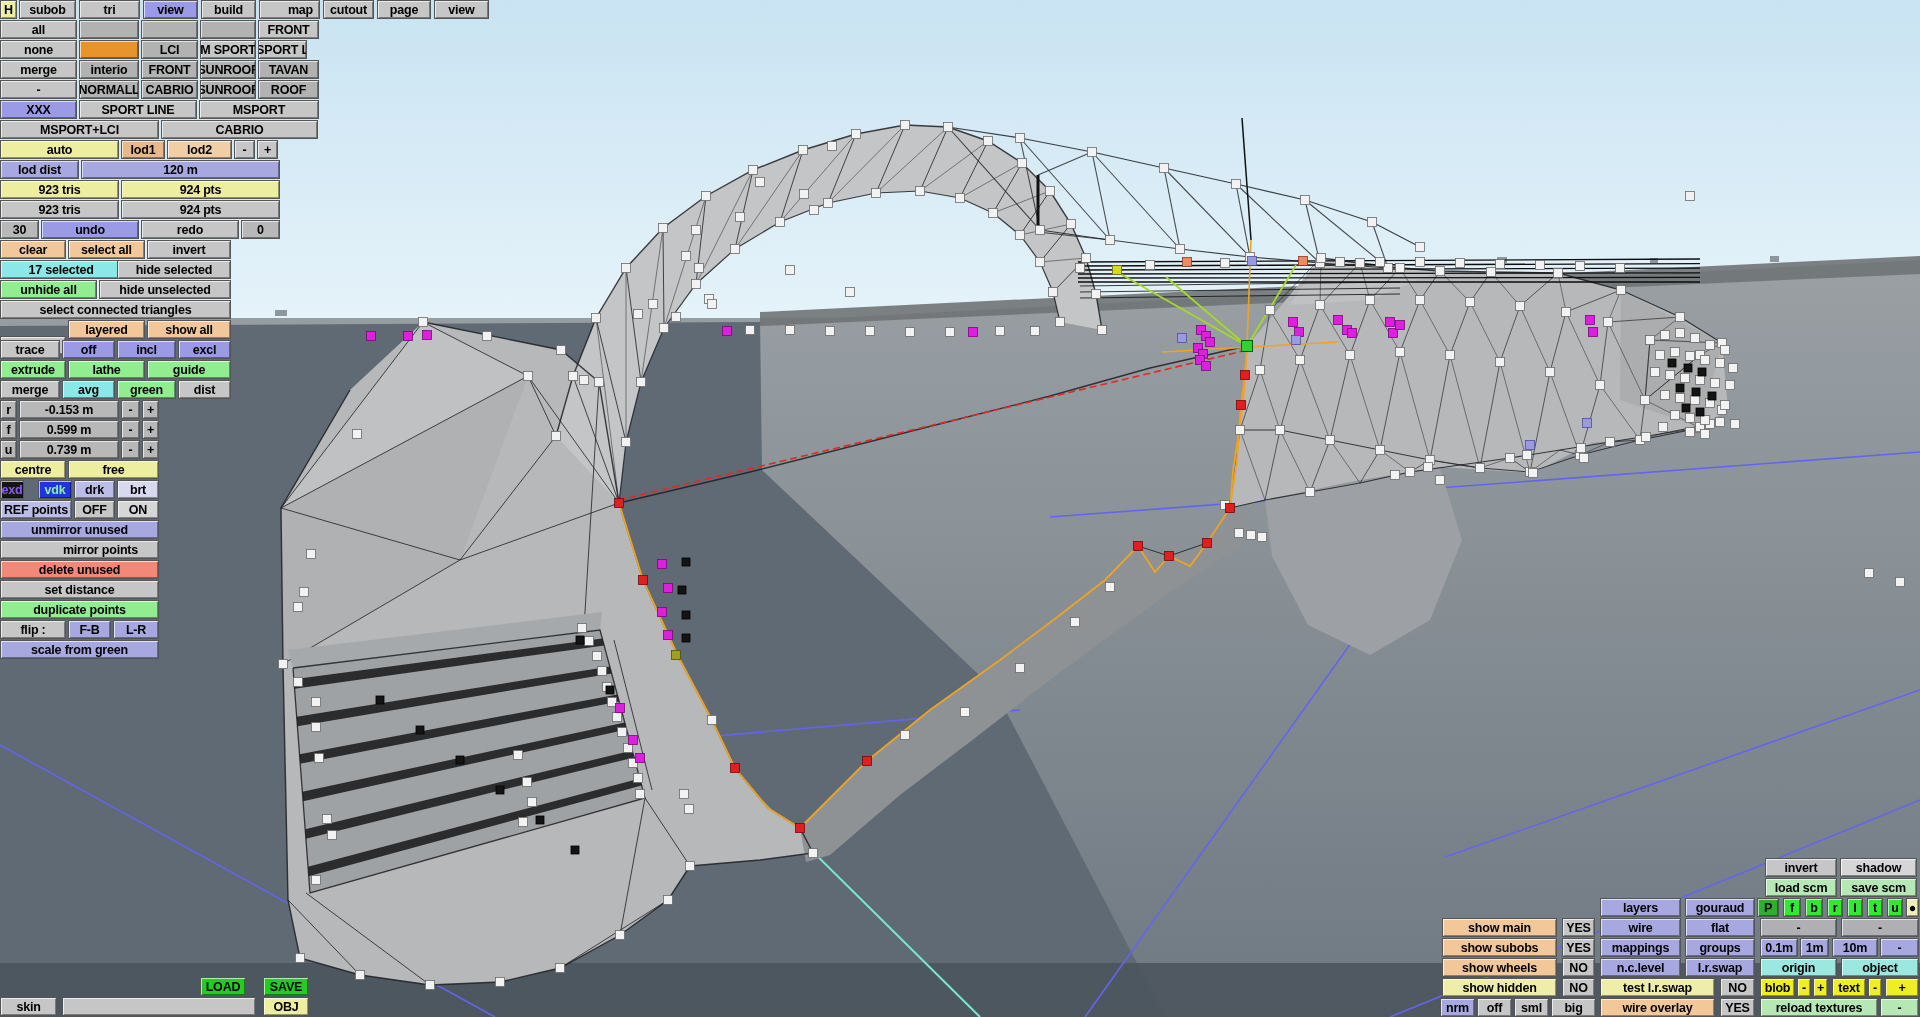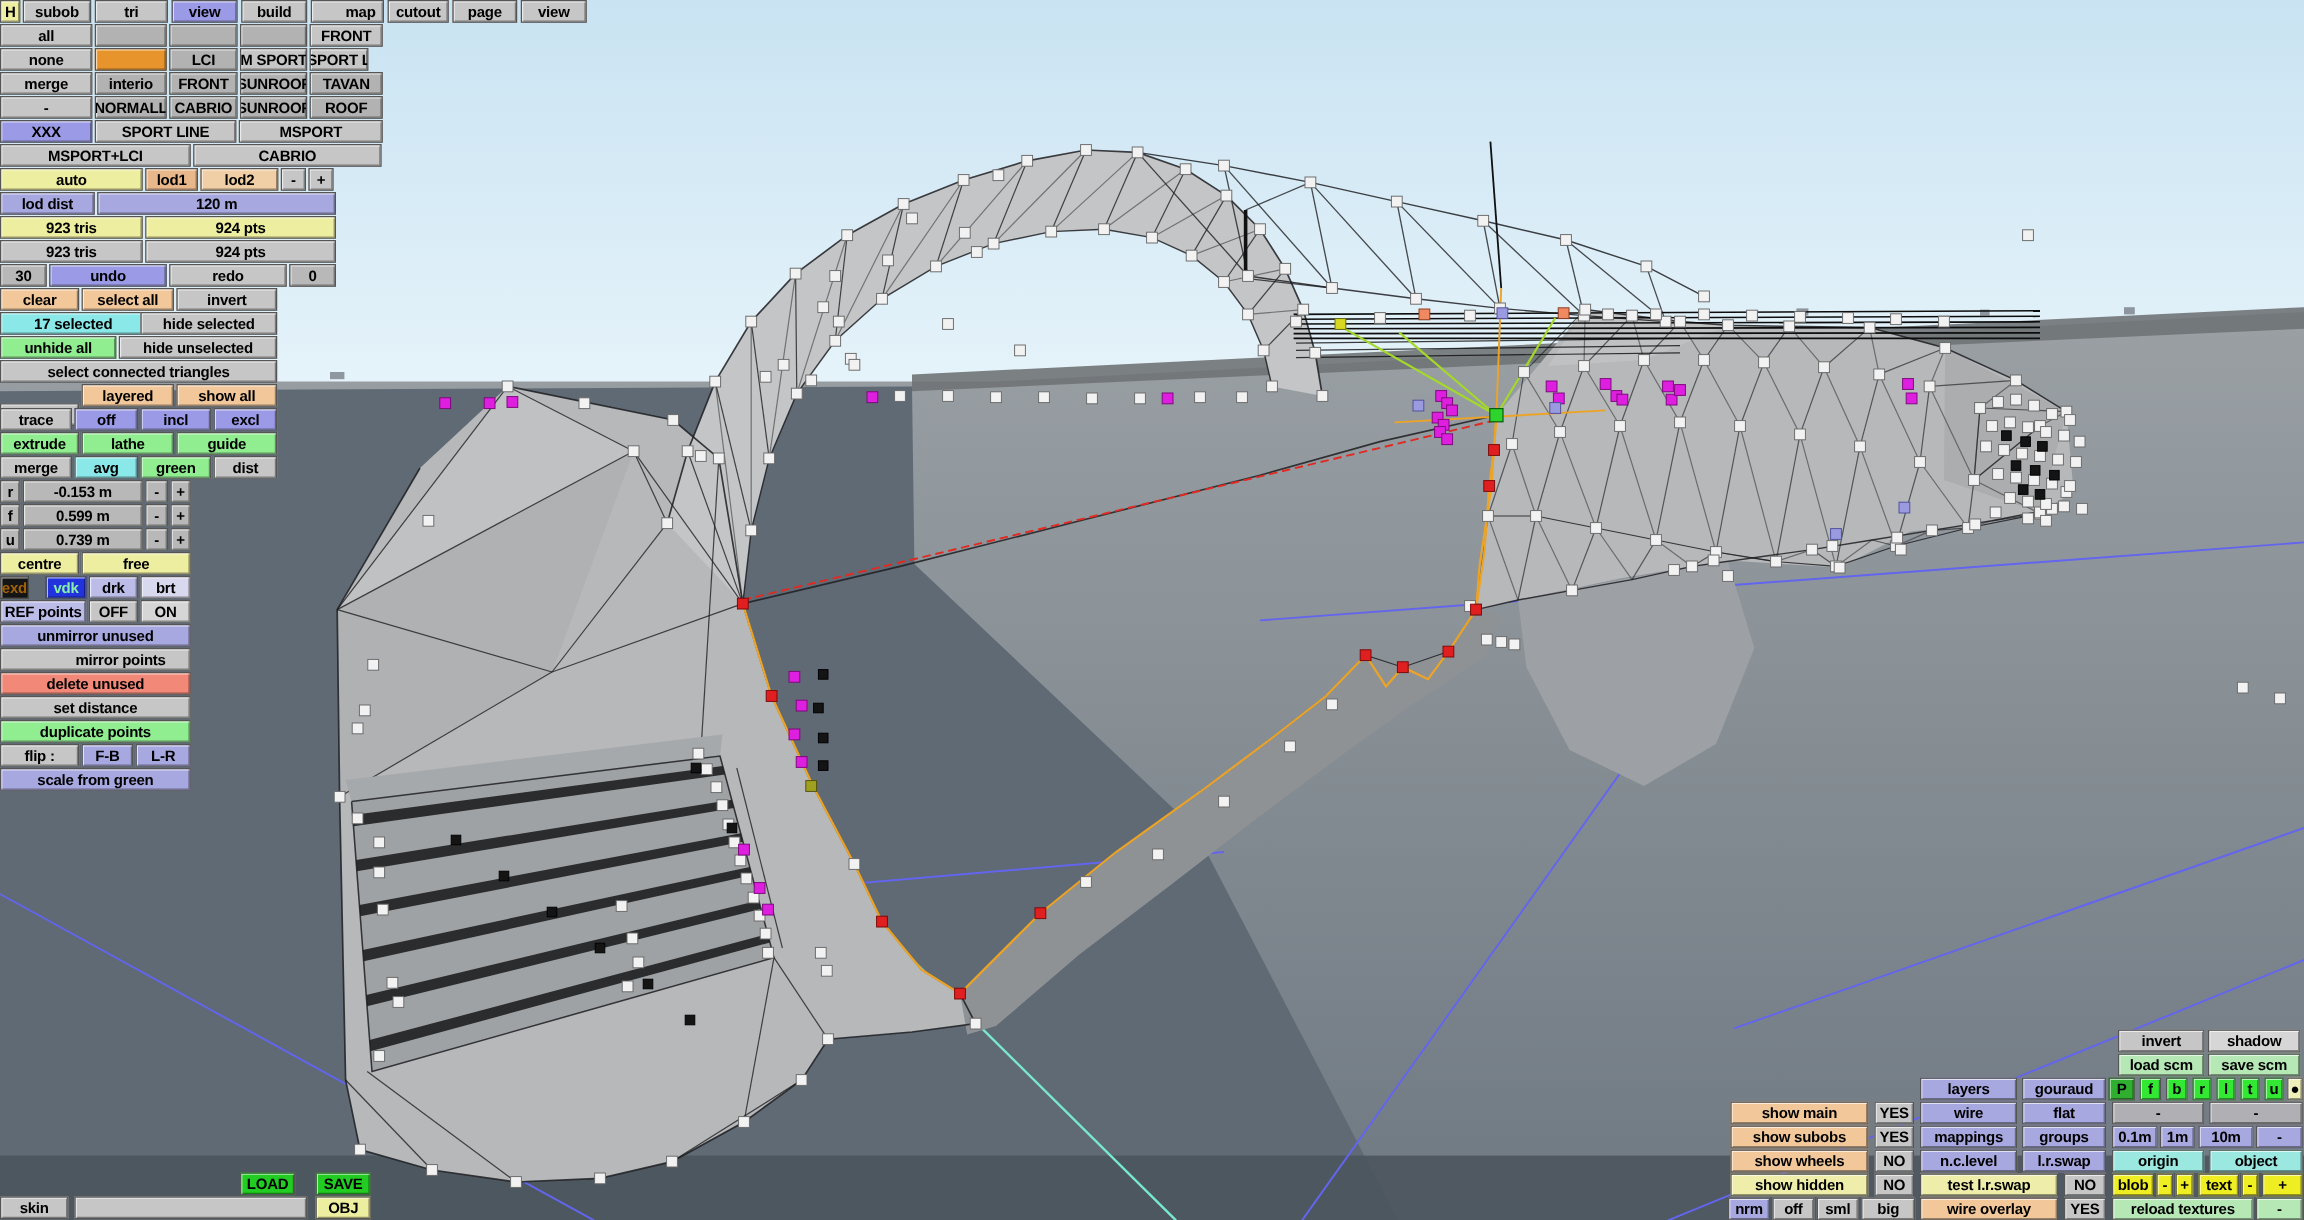--- a/index.html
+++ b/index.html
@@ -613,21 +613,21 @@
       <div class="cell" style="left: 0px; top: 420px; width: 17px; background: rgb(184, 184, 184);">f</div>
       <div class="cell" style="left: 19px; top: 420px; width: 100px; background: rgb(184, 184, 184);">0.599 m</div>
       <div class="cell" style="left: 121px; top: 420px; width: 19px; background: rgb(184, 184, 184);">-</div>
       <div class="cell" style="left: 142px; top: 420px; width: 17px; background: rgb(184, 184, 184);">+</div>
       <div class="cell" style="left: 0px; top: 440px; width: 17px; background: rgb(184, 184, 184);">u</div>
       <div class="cell" style="left: 19px; top: 440px; width: 100px; background: rgb(184, 184, 184);">0.739 m</div>
       <div class="cell" style="left: 121px; top: 440px; width: 19px; background: rgb(184, 184, 184);">-</div>
       <div class="cell" style="left: 142px; top: 440px; width: 17px; background: rgb(184, 184, 184);">+</div>
       <div class="cell" style="left: 0px; top: 460px; width: 66px; background: rgb(238, 238, 160);">centre</div>
       <div class="cell" style="left: 68px; top: 460px; width: 91px; background: rgb(238, 238, 160);">free</div>
-      <div class="cell" style="left: 0px; top: 480px; width: 24px; background: rgb(21, 21, 21); color: #a16207;">exd</div>
+      <div class="cell" style="left: 0px; top: 480px; width: 24px; background: rgb(21, 21, 21); color: #8b5cf6;">exd</div>
       <div class="cell" style="left: 38px; top: 480px; width: 34px; background: rgb(34, 51, 221); color: #86efac;">vdk</div>
       <div class="cell" style="left: 74px; top: 480px; width: 41px; background: rgb(188, 188, 232);">drk</div>
       <div class="cell" style="left: 117px; top: 480px; width: 42px; background: rgb(216, 216, 238);">brt</div>
       <div class="cell" style="left: 0px; top: 500px; width: 72px; background: rgb(188, 188, 232);">REF points</div>
       <div class="cell" style="left: 74px; top: 500px; width: 41px; background: rgb(198, 198, 198);">OFF</div>
       <div class="cell" style="left: 117px; top: 500px; width: 42px; background: rgb(214, 214, 214);">ON</div>
       <div class="cell" style="left: 0px; top: 520px; width: 159px; background: rgb(168, 168, 224);">unmirror unused</div>
       <div class="cell" style="left: 0px; top: 540px; width: 159px; background: rgb(198, 198, 198); padding-left: 42px;">mirror points</div>
       <div class="cell" style="left: 0px; top: 560px; width: 159px; background: rgb(242, 136, 120);">delete unused</div>
       <div class="cell" style="left: 0px; top: 580px; width: 159px; background: rgb(198, 198, 198);">set distance</div>

